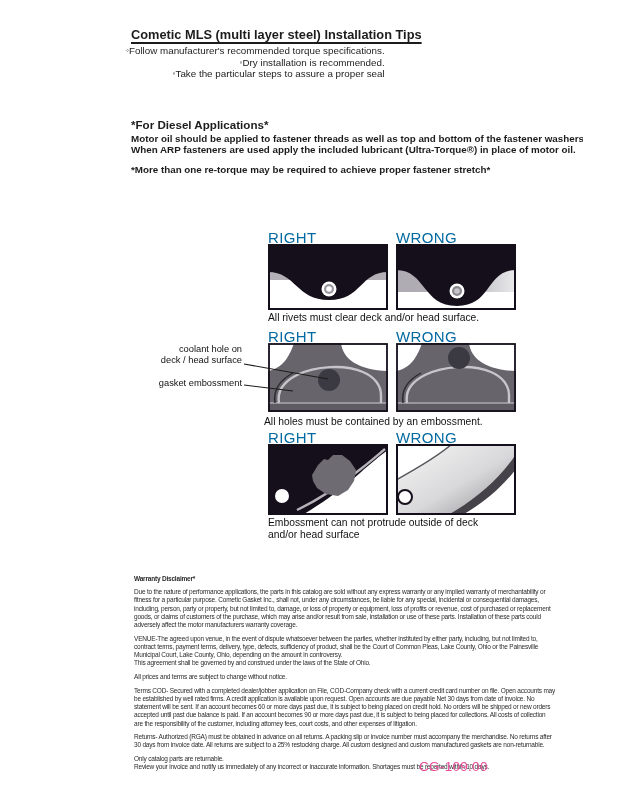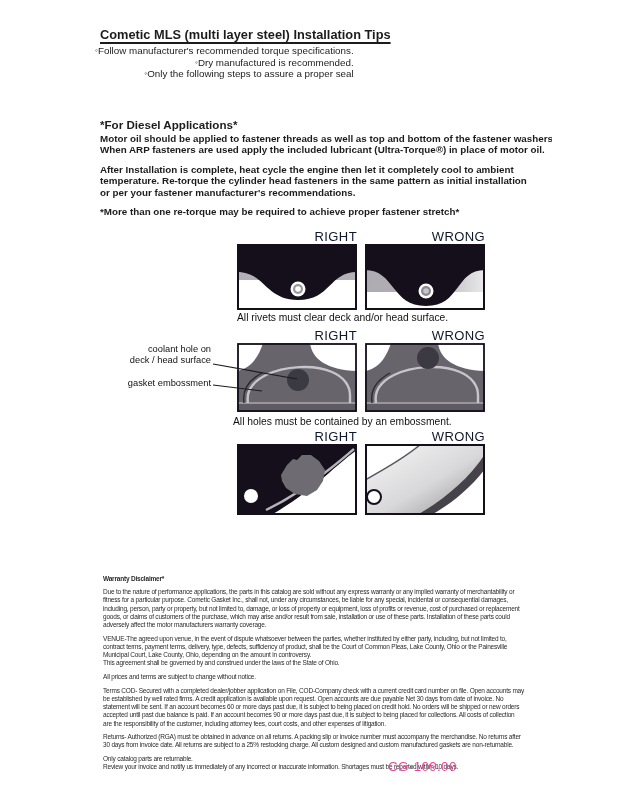--- a/index.html
+++ b/index.html
@@ -1,58 +1,55 @@
 <!DOCTYPE html>
 <html><head>
 <meta charset="utf-8">
 <style>
   html,body{margin:0;padding:0;background:#fff;}
   .page{position:relative;width:552px;height:800px;background:#ffffff;overflow:hidden;
-        font-family:"Liberation Sans",sans-serif;color:#1c1c1c;}
+        font-family:"Liberation Sans",sans-serif;color:#1c1c1c;margin-left:31px;}
   .abs{position:absolute;}
   .title{left:100px;top:27px;font-size:12.8px;font-weight:bold;
          text-decoration:underline;text-decoration-thickness:1.5px;text-underline-offset:2.5px;}
   .bullets{left:89px;top:45px;font-size:9.8px;line-height:11.5px;text-align:right;}
   .b-line{white-space:nowrap;}
   .b-line .mk{display:inline-block;width:9px;font-size:8.5px;vertical-align:top;}
   .b-line.sub{padding-left:21px;}
   .b-line.sub .mk{font-size:9.5px;}
   .diesel-h{left:100px;top:118px;font-size:11.6px;font-weight:bold;}
   .bodytext{left:100px;top:133px;width:470px;font-size:9.8px;line-height:11.4px;}
   .bodytext p{margin:0 0 8px 0;white-space:pre-line;font-weight:bold;}
-  .fig-label{width:120px;text-align:right;font-size:13px;letter-spacing:.4px;color:#0f172a;}
+  .fig-label{width:120px;text-align:left;font-size:15px;letter-spacing:.4px;color:#0369a1;}
   .caption{font-size:10.3px;color:#111;white-space:pre-line;line-height:11.5px;}
   .callout{width:93px;text-align:right;font-size:9.3px;line-height:10.8px;white-space:pre-line;color:#111;}
   .legal{left:103px;top:575px;width:440px;font-size:6.5px;line-height:8.2px;letter-spacing:-0.2px;color:#2a2a2a;}
   .legal .lh{font-weight:bold;margin:0 0 5px 0;}
   .legal p{margin:0 0 5.5px 0;white-space:pre-line;}
   .footer{left:388px;top:759px;font-size:13.5px;letter-spacing:.3px;color:#ec4899;}
   svg.fig{display:block;}
 </style>
 </head>
 <body>
 
 <div class="page">
 
   <div class="abs title">Cometic MLS (multi layer steel) Installation Tips</div>
 
   <div class="abs bullets">
     <div class="b-line"><span class="mk">◦</span><span>Follow manufacturer's recommended torque specifications.</span></div>
-    <div class="b-line"><span class="mk">◦</span><span>Dry manufactured is recommended.</span></div>
-    <div class="b-line"><span class="mk">◦</span><span>Only the following steps to assure a proper seal</span></div>
+    <div class="b-line"><span class="mk">◦</span><span>Dry installation is recommended.</span></div>
+    <div class="b-line"><span class="mk">◦</span><span>Take the particular steps to assure a proper seal</span></div>
   </div>
 
   <div class="abs diesel-h">*For Diesel Applications*</div>
 
   <div class="abs bodytext">
     <p>Motor oil should be applied to fastener threads as well as top and bottom of the fastener washers.
 When ARP fasteners are used apply the included lubricant (Ultra-Torque®) in place of motor oil.</p>
-    <p>After Installation is complete, heat cycle the engine then let it completely cool to ambient
-temperature. Re-torque the cylinder head fasteners in the same pattern as initial installation
-or per your fastener manufacturer's recommendations.</p>
     <p>*More than one re-torque may be required to achieve proper fastener stretch*</p>
   </div>
 
   <div class="abs fig-label" style="left:237px;top:229px">RIGHT</div>
   <div class="abs fig-label" style="left:365px;top:229px">WRONG</div>
 
   <svg class="abs fig" style="left:237px;top:244px" width="120" height="66" viewBox="0 0 120 66">
     <rect width="120" height="66" fill="#ffffff"></rect>
     <rect x="0" y="28" width="120" height="8" fill="#b3b1b7"></rect>
     <path d="M0,0 H120 V28 C92,28 94,56 61,56 C28,56 28,28 0,28 Z" fill="#150e1b"></path>
@@ -138,20 +135,22 @@
       </linearGradient>
     </defs>
     <rect width="120" height="71" fill="#ffffff"></rect>
     <path d="M0,36 C20,25 42,12 56,0 H120 V10 C103,36 78,56 52,71 H0 Z" fill="url(#r3g)"></path>
     <path d="M0,36 C20,25 42,12 56,0" stroke="#57555b" stroke-width="1.5" fill="none"></path>
     <path d="M52,71 C78,56 103,36 120,10 L120,25 C103,47 84,61 66,71 Z" fill="#454349"></path>
     <circle cx="9" cy="53" r="7" fill="#ffffff" stroke="#150e1b" stroke-width="2"></circle>
     <rect x="1" y="1" width="118" height="69" fill="none" stroke="#150e1b" stroke-width="2"></rect>
   </svg>
 
+  <div class="abs caption" style="left:237px;top:517px">Embossment can not protrude outside of deck
+and/or head surface</div>
 
   <div class="abs legal">
     <div class="lh">Warranty Disclaimer*</div>
     <p>Due to the nature of performance applications, the parts in this catalog are sold without any express warranty or any implied warranty of merchantability or
 fitness for a particular purpose.  Cometic Gasket Inc., shall not, under any circumstances, be liable for any special, incidental or consequential damages,
 including, person, party or property, but not limited to, damage, or loss of property or equipment, loss of profits or revenue, cost of purchased or replacement
 goods, or claims of customers of the purchase, which may arise and/or result from sale, installation or use of these parts.  Installation of these parts could
 adversely affect the motor manufacturers warranty coverage.</p>
     <p>VENUE-The agreed upon venue, in the event of dispute whatsoever between the parties, whether instituted by either party, including, but not limited to,
 contract terms, payment terms, delivery, type, defects, sufficiency of product, shall be the Court of Common Pleas, Lake County, Ohio or the Painesville

